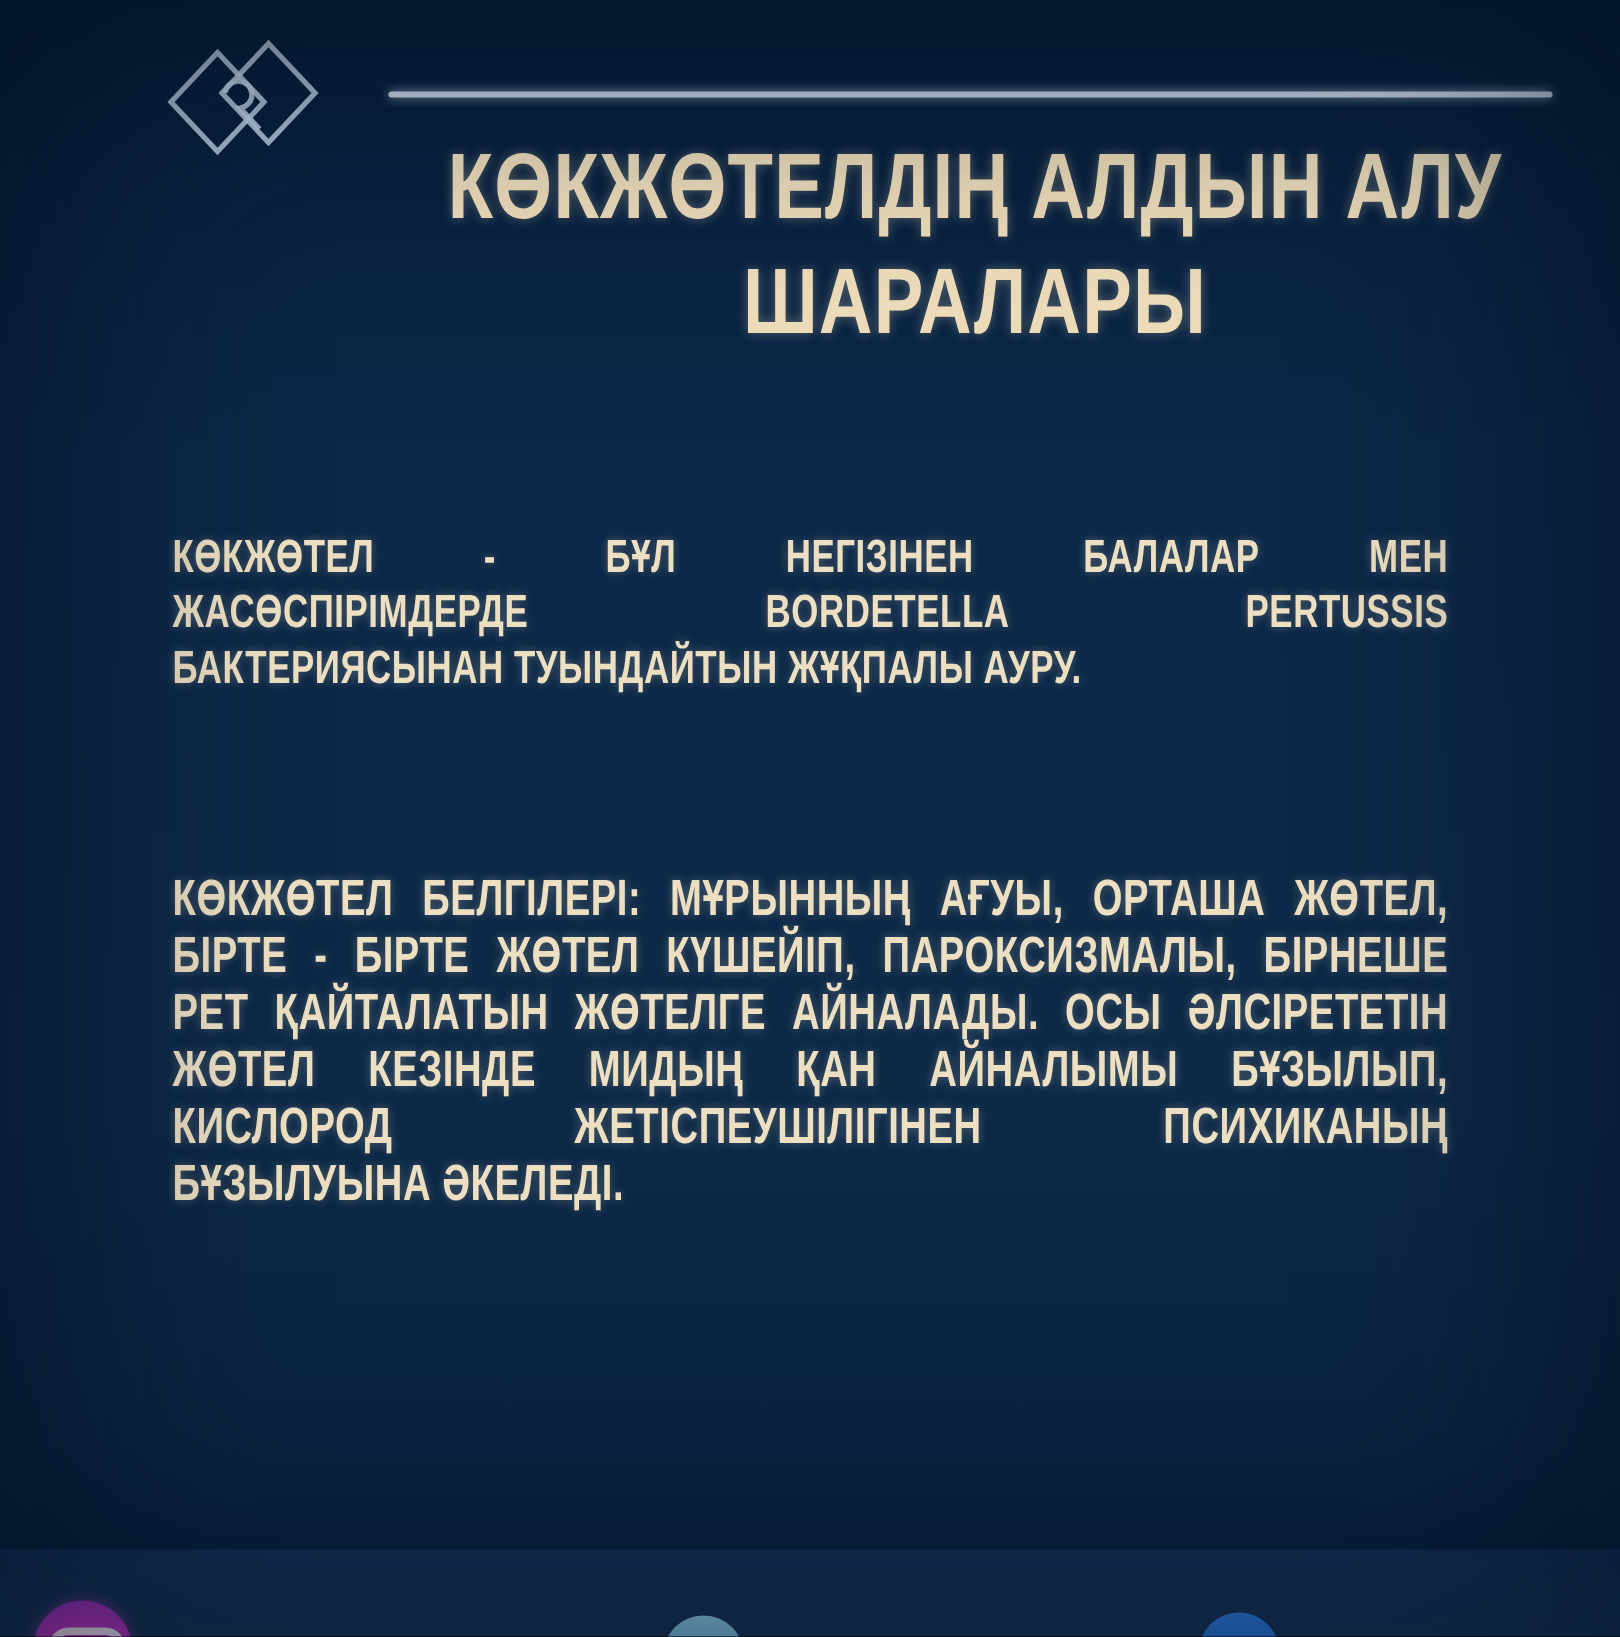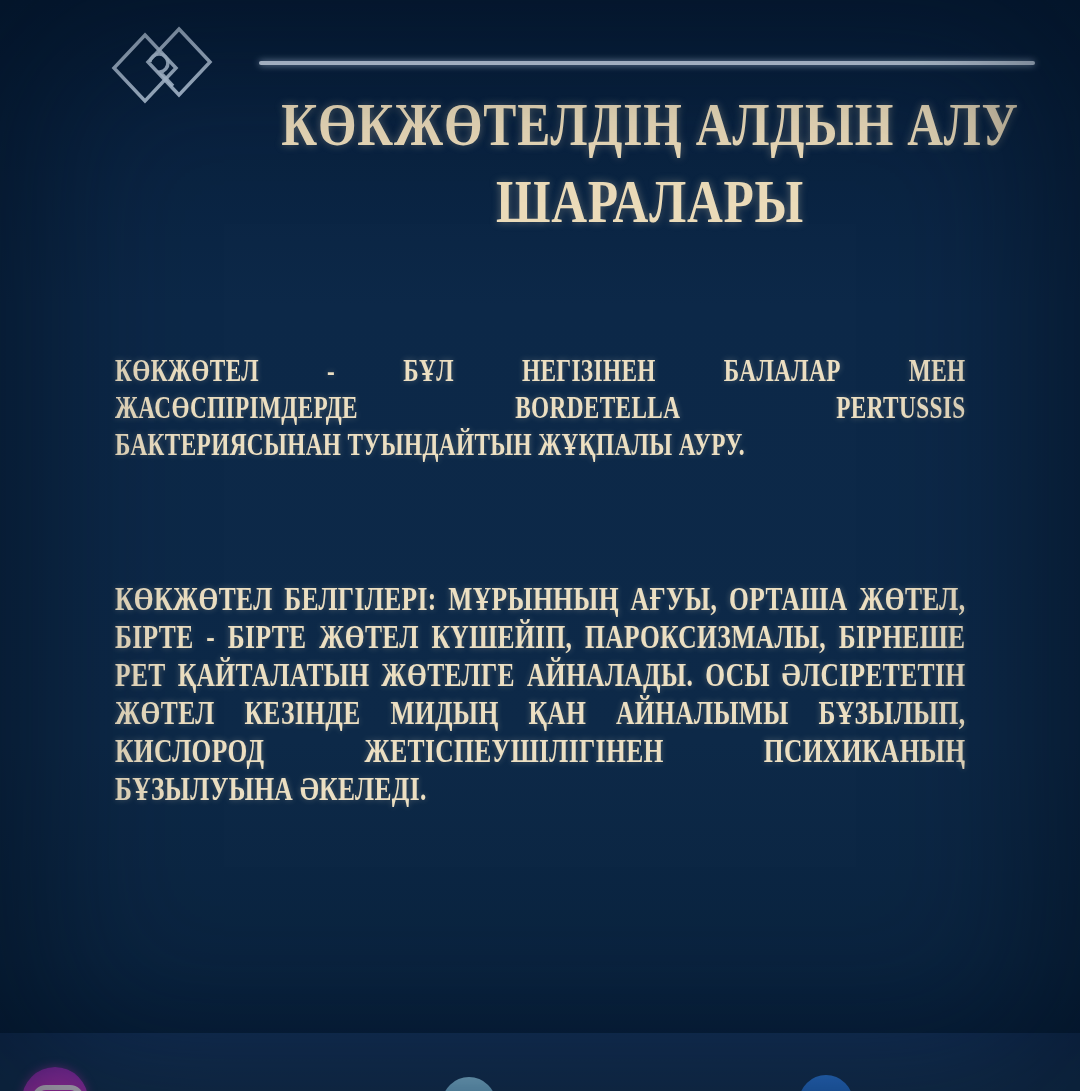--- a/index.html
+++ b/index.html
@@ -1,20 +1,20 @@
 <!DOCTYPE html>
 <html><head>
 <meta charset="utf-8">
 <style>
   html,body{margin:0;padding:0;background:#000;}
   .page{
     position:relative;
     width:1080px;height:1091px;
     overflow:hidden;
-    font-family:Liberation Serif, serif;
+    font-family:Liberation Sans, sans-serif;
     background:linear-gradient(180deg,#071e3a 0%,#0c2848 28%,#0d2948 68%,#0a2440 88%,#061d38 100%);
   }
   .vignette{
     position:absolute;inset:0;pointer-events:none;
     box-shadow:inset 0 0 150px 45px rgba(2,12,28,.55);
   }
   .logo{position:absolute;left:103px;top:20px;width:115px;height:100px;}
   .rule{
     position:absolute;left:259px;top:61px;width:776px;height:4px;
     border-radius:3px;background:#cfdded;

